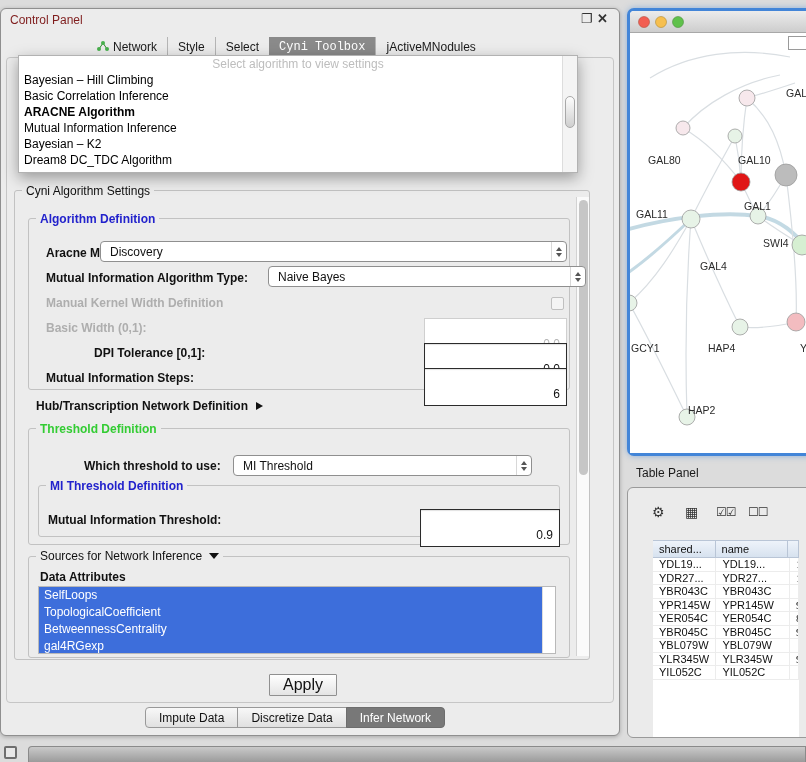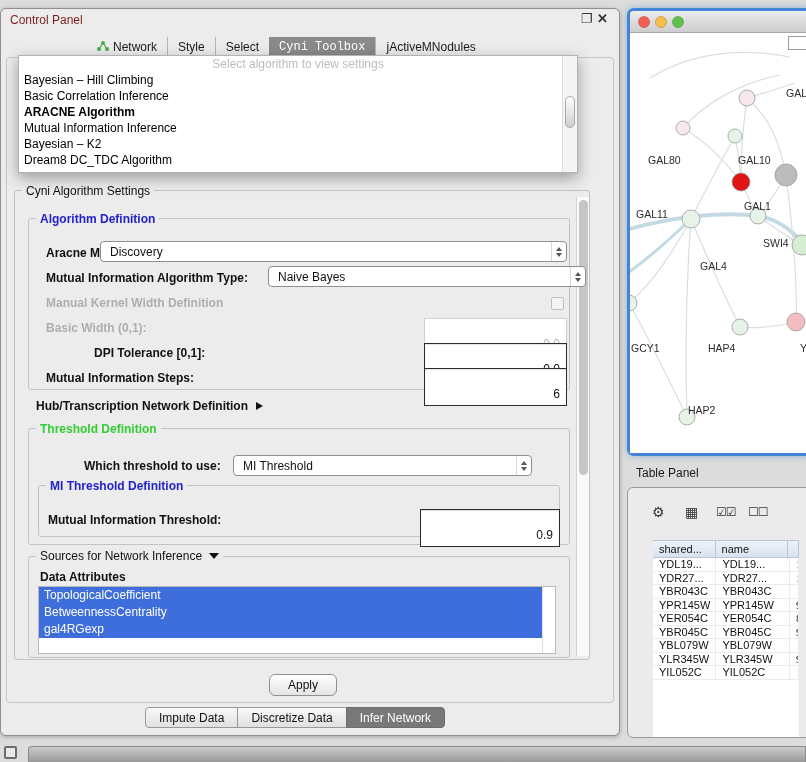--- a/index.html
+++ b/index.html
@@ -61,22 +61,22 @@
   .checkbox { width:13px; height:13px; background:#f4f4f4; border:1px solid #c0c0c0; border-radius:2px; }
 
   .sb-track { background:#fafafa; border-left:1px solid #d2d2d2; }
   .sb-thumb { position:absolute; left:2px; width:9px; background:#c6c6c6; border-radius:5px; }
 
   .attr-list { background:#fff; border:1px solid #b9b9b9; overflow:hidden; }
   .attr-item { height:17px; line-height:17px; padding:0 5px; margin-right:13px;
                background:#3d6edb; color:#fff; font-size:12px; white-space:nowrap; }
   .attr-sb { position:absolute; right:0; top:0; width:13px; height:100%; background:#fff; border-left:1px solid #ddd; }
 
-  .btn { background:linear-gradient(#ffffff,#e4e4e4); border:1px solid #909090; border-radius:6px;
-         text-align:center; font-size:12px; line-height:20px; }
+  .btn { background:linear-gradient(#ffffff,#e4e4e4); border:1px solid #909090; border-radius:1px;
+         text-align:center; font-size:16px; line-height:20px; }
 
   .btabs { left:145px; top:707px; display:flex; height:21px; }
   .btab { padding:3px 13px 0 13px; background:linear-gradient(#f8f8f8,#e0e0e0);
           border:1px solid #999; margin-left:-1px; font-size:12px; white-space:nowrap; }
   .btab:first-child { border-radius:4px 0 0 4px; margin-left:0; }
   .btab:last-child { border-radius:0 4px 4px 0; }
   .btab.sel { background:#787878; color:#fff; border-color:#6d6d6d; }
 
   
   #netwin { left:627px; top:8px; width:190px; height:448px; border:3px solid #4285d8;
@@ -193,20 +193,21 @@
 <span class="abs lbl" style="left:48px; top:513px;">Mutual Information Threshold:</span>
 <div class="abs field dark" style="left:420px; top:509px; width:140px;">0.9</div>
 
 <div class="abs group" style="left:28px; top:556px; width:542px; height:102px;"></div>
 <div class="abs" style="left:36px; top:549px; background:#ececec; padding:0 4px;">
   <span>Sources for Network Inference</span><span class="tri-down-b"></span>
 </div>
 <span class="abs lbl" style="left:40px; top:570px;">Data Attributes</span>
 
 <div class="abs attr-list" style="left:38px; top:586px; width:518px; height:68px;">
+  <div class="attr-item">SelfLoops</div>
   <div class="attr-item">TopologicalCoefficient</div>
   <div class="attr-item">BetweennessCentrality</div>
   <div class="attr-item">gal4RGexp</div>
   <div class="attr-sb"></div>
 </div>
 
 <div class="abs btn" style="left:269px; top:674px; width:68px; height:22px;">Apply</div>
 
 <div class="abs btabs">
   <div class="btab">Impute Data</div>

